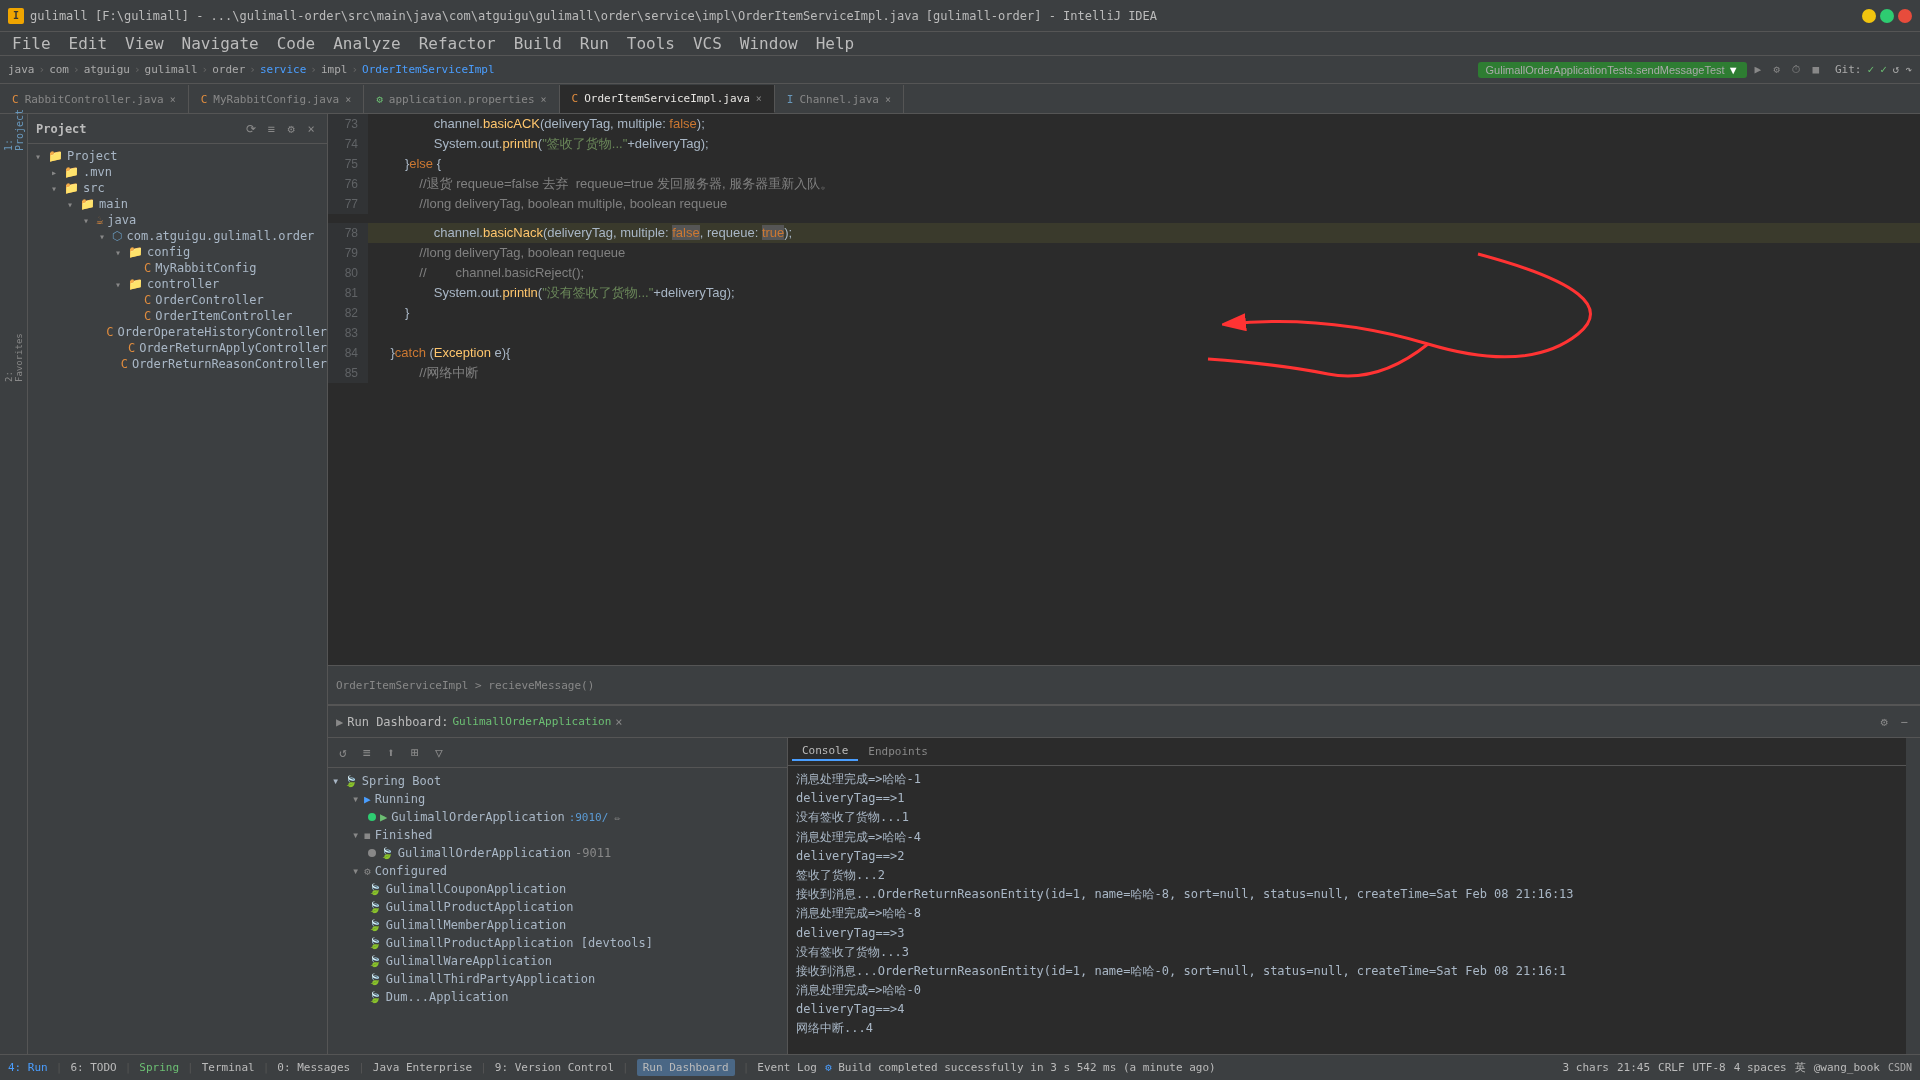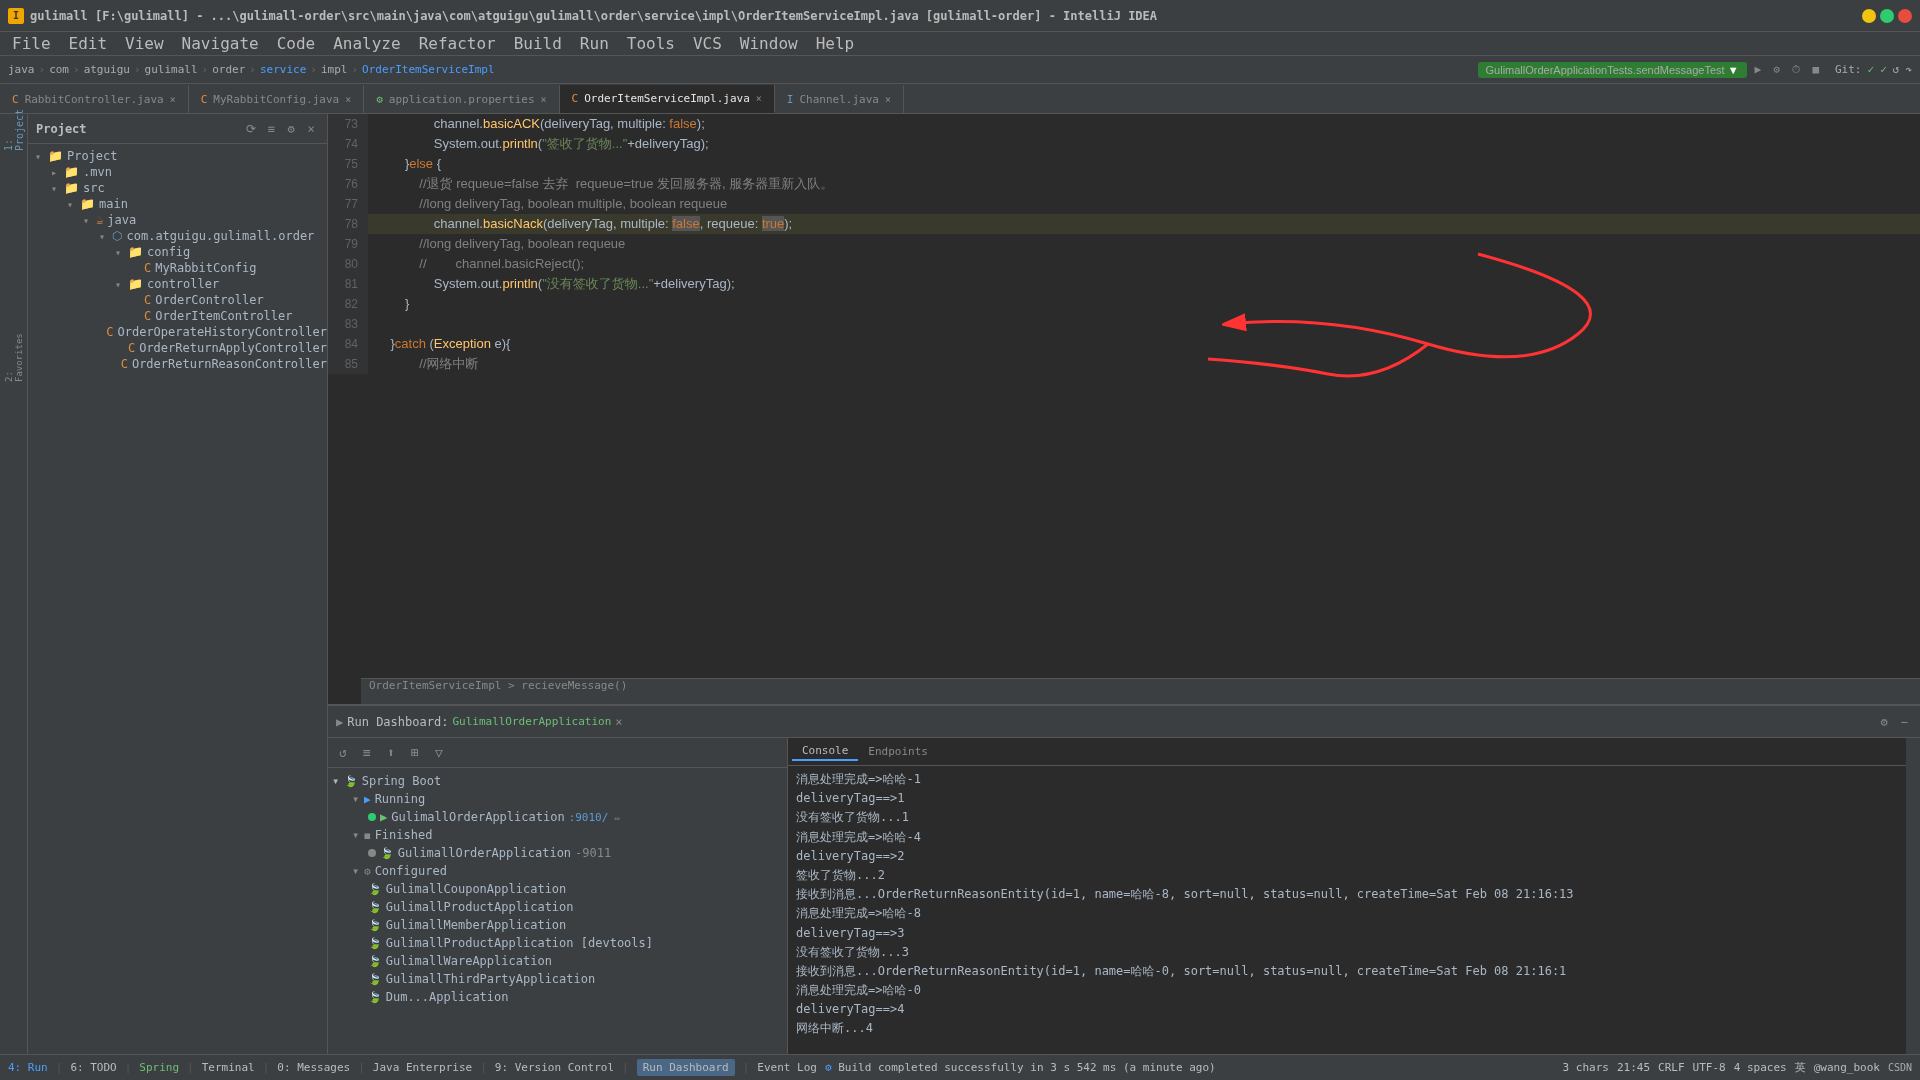--- a/index.html
+++ b/index.html
@@ -2,21 +2,21 @@
 <html><head>
   <meta charset="utf-8">
   <style>
     * { margin: 0; padding: 0; box-sizing: border-box; }
     body { width: 1920px; height: 1080px; overflow: hidden; font-family: 'Consolas', 'Monaco', monospace; background: #2b2b2b; color: #a9b7c6; font-size: 12px; }
     
     
     .titlebar { height: 32px; background: #3c3f41; display: flex; align-items: center; padding: 0 8px; border-bottom: 1px solid #555; color: #bbb; font-size: 12px; justify-content: space-between; }
     .titlebar-left { display: flex; align-items: center; gap: 6px; }
     .titlebar-icon { width: 16px; height: 16px; background: #f0a500; border-radius: 2px; display: flex; align-items: center; justify-content: center; font-size: 10px; color: #333; font-weight: bold; }
-    .titlebar-title { font-size: 12px; color: #bbb; font-weight: bold; }
+    .titlebar-title { font-size: 12px; color: #bbb; }
     .titlebar-controls { display: flex; gap: 4px; }
     .titlebar-btn { width: 14px; height: 14px; border-radius: 50%; cursor: pointer; }
     .titlebar-btn.min { background: #f1c40f; }
     .titlebar-btn.max { background: #2ecc71; }
     .titlebar-btn.close { background: #e74c3c; }
 
     
     .menubar { height: 24px; background: #3c3f41; display: flex; align-items: center; padding: 0 4px; border-bottom: 1px solid #555; gap: 2px; }
     .menu-item { padding: 2px 8px; color: #bbb; cursor: pointer; font-size: 16px; border-radius: 2px; }
 
@@ -55,21 +55,21 @@
     .code-lines { font-family: Liberation Sans, sans-serif; font-size: 13px; line-height: 1.5; }
     .code-line { display: flex; min-height: 20px; }
     .line-num { width: 40px; text-align: right; padding-right: 10px; color: #606366; user-select: none; flex-shrink: 0; background: #313335; font-size: 12px; line-height: 20px; }
     .line-content { flex: 1; padding-left: 8px; white-space: pre; font-size: 13px; line-height: 20px; color: #a9b7c6; }
     .line-content.highlighted { background: #3a3a2c; }
     .kw { color: #cc7832; }
     .str { color: #6a8759; }
     .cm { color: #808080; }
     .fn { color: #ffc66d; }
     .cls { color: #ffc66d; }
-    .breadcrumb-path { height: 26px; background: #3c3f41; border-top: 1px solid #555; display: flex; padding: 0 8px; font-size: 11px; color: #888; margin-left: 33px; }
+    .breadcrumb-path { height: 39px; background: #3c3f41; border-top: 1px solid #555; display: flex; align-items: center; padding: 0 8px; font-size: 11px; color: #888; }
 
     
     .bottom-panel { height: 350px; background: #2b2b2b; border-top: 2px solid #555; display: flex; flex-direction: column; }
     .bottom-header { height: 32px; background: #3c3f41; display: flex; align-items: center; padding: 0 8px; border-bottom: 1px solid #555; }
     .bottom-title { font-size: 12px; color: #bbb; }
     .bottom-actions { margin-left: auto; display: flex; gap: 4px; }
 
     
     .run-dashboard { display: flex; flex: 1; overflow: hidden; }
     .run-sidebar { width: 460px; background: #3c3f41; border-right: 1px solid #555; display: flex; flex-direction: column; }
@@ -325,21 +325,21 @@
         <div class="code-line">
           <span class="line-num">76</span>
           <span class="line-content"><span class="cm">            //退货 requeue=false 去弃  requeue=true 发回服务器, 服务器重新入队。</span></span>
         </div>
 
         <div class="code-line">
           <span class="line-num">77</span>
           <span class="line-content"><span class="cm">            //long deliveryTag, boolean multiple, boolean requeue</span></span>
         </div>
 
-        <div class="code-line" style="background:#0c4a6e;">
+        <div class="code-line" style="background:#0c4a6e;margin-top:9px;">
           <span class="line-num" style="background:#313335;">78</span>
           <span class="line-content highlighted">                channel.<span class="fn">basicNack</span>(deliveryTag, multiple: <span class="kw" style="background:#555;">false</span>, requeue: <span class="kw" style="background:#555;color:#cc7832;">true</span>);</span>
         </div>
 
         <div class="code-line">
           <span class="line-num">79</span>
           <span class="line-content"><span class="cm">            //long deliveryTag, boolean requeue</span></span>
         </div>
 
         <div class="code-line">

